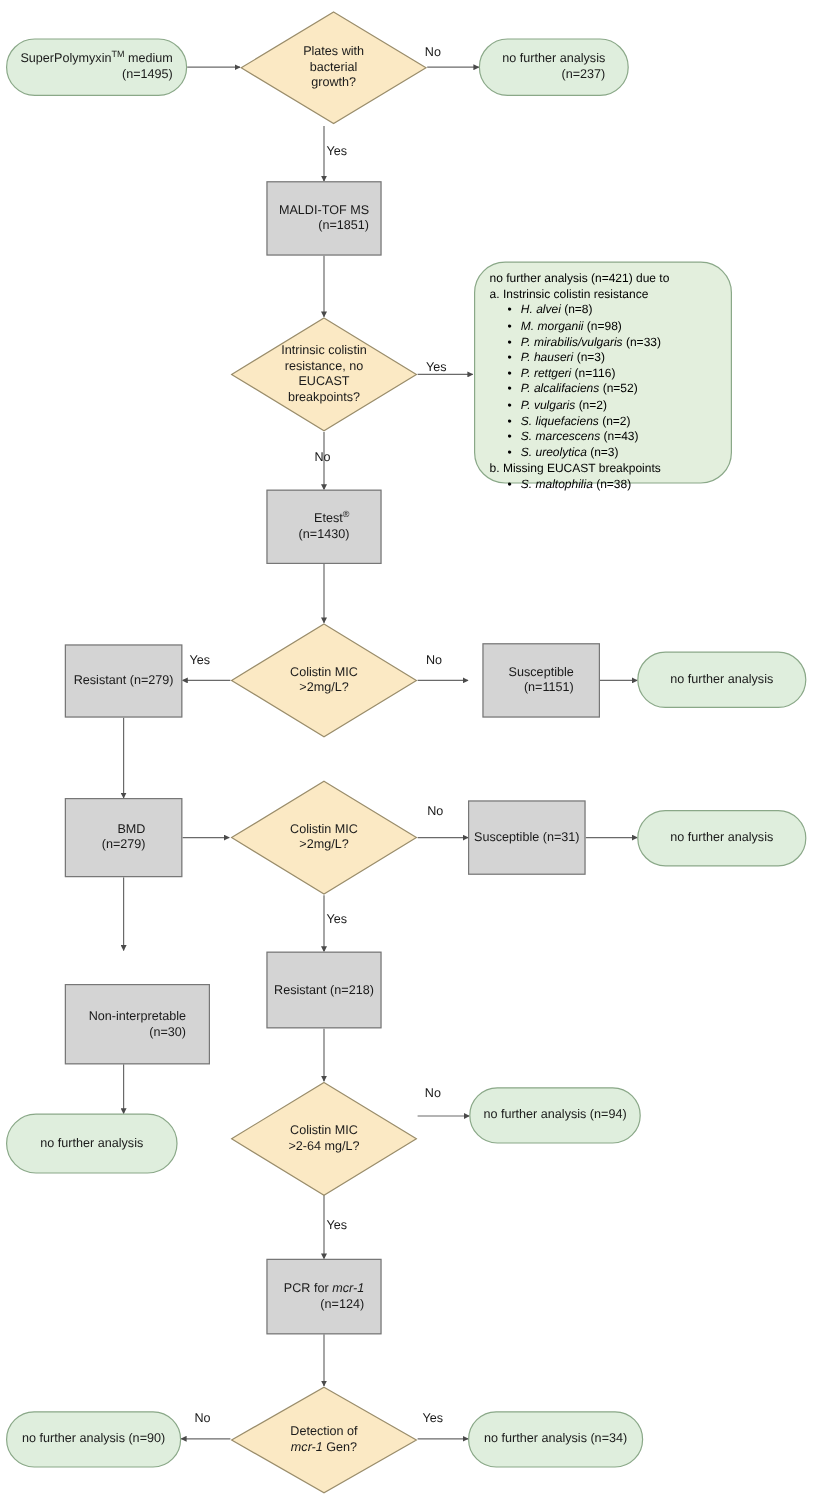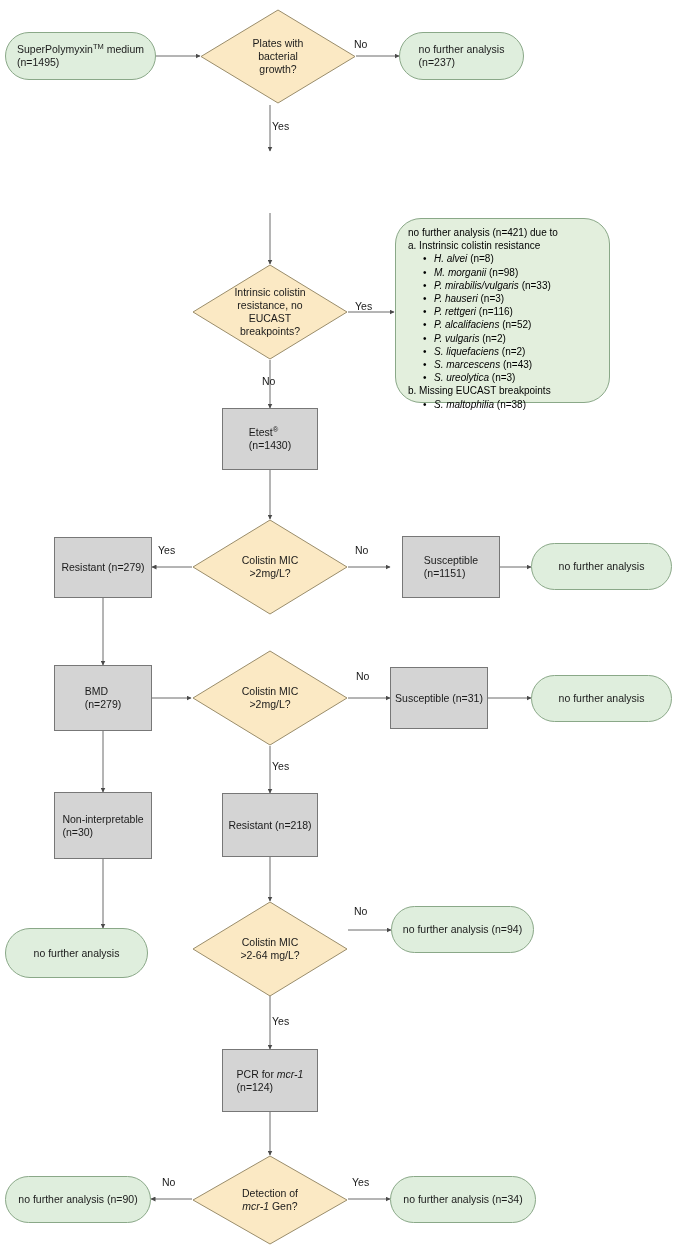--- a/index.html
+++ b/index.html
@@ -21,21 +21,21 @@
     top: 0;
     width: 678px;
     height: 1246px;
   }
   .node {
     position: absolute;
     box-sizing: border-box;
     display: flex;
     align-items: center;
     justify-content: center;
-    text-align: left;
+    text-align: right;
     font-size: 10.5px;
     line-height: 13px;
     color: #1a1a1a;
     z-index: 2;
   }
   .proc {
     background: #d4d4d4;
     border: 1px solid #777777;
   }
   .term {
@@ -189,20 +189,26 @@
 
   <div class="node term" style="left:399px; top:32px; width:125px; height:48px;">
     <div>
       <span>no further analysis</span><br>
       <span>(n=237)</span>
     </div>
   </div>
 
   <div class="edge-label" style="left:272px; top:120px;">Yes</div>
 
+  <div class="node proc" style="left:222px; top:151px; width:96px; height:62px;">
+    <div>
+      <span>MALDI-TOF MS</span><br>
+      <span>(n=1851)</span>
+    </div>
+  </div>
 
   <div class="dia-wrap" style="left:192px; top:264px; width:156px; height:96px;">
     <svg width="156" height="96" viewBox="0 0 156 96" xmlns="http://www.w3.org/2000/svg">
       <polygon points="78,1 155,48 78,95 1,48" fill="#fbe9c4" stroke="#9a8d6b" stroke-width="1"></polygon>
     </svg>
     <div class="dia-label">
       <div>
         <span>Intrinsic colistin</span><br>
         <span>resistance, no</span><br>
         <span>EUCAST</span><br>
@@ -298,21 +304,21 @@
   <div class="node proc" style="left:390px; top:667px; width:98px; height:62px;">
     <span>Susceptible (n=31)</span>
   </div>
 
   <div class="node term" style="left:531px; top:675px; width:141px; height:47px;">
     <span>no further analysis</span>
   </div>
 
   <div class="edge-label" style="left:272px; top:760px;">Yes</div>
 
-  <div class="node proc" style="left:54px; top:792px; width:98px; height:67px;">
+  <div class="node proc" style="left:54px; top:820px; width:121px; height:67px;">
     <div>
       <span>Non-interpretable</span><br>
       <span>(n=30)</span>
     </div>
   </div>
 
   <div class="node proc" style="left:222px; top:793px; width:96px; height:64px;">
     <span>Resistant (n=218)</span>
   </div>
 

